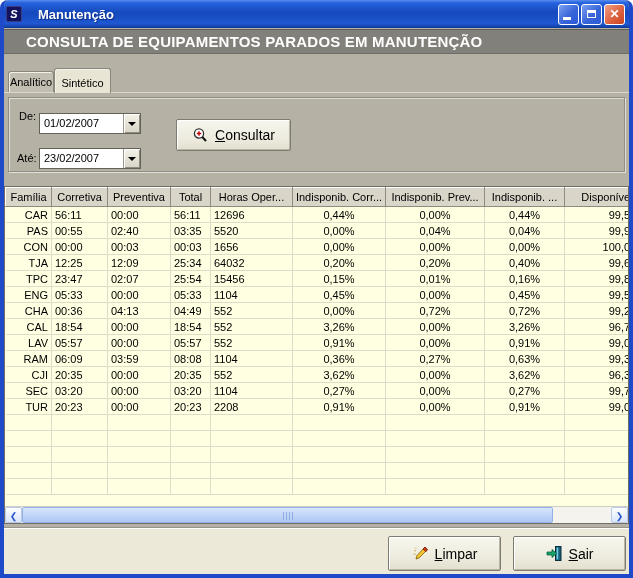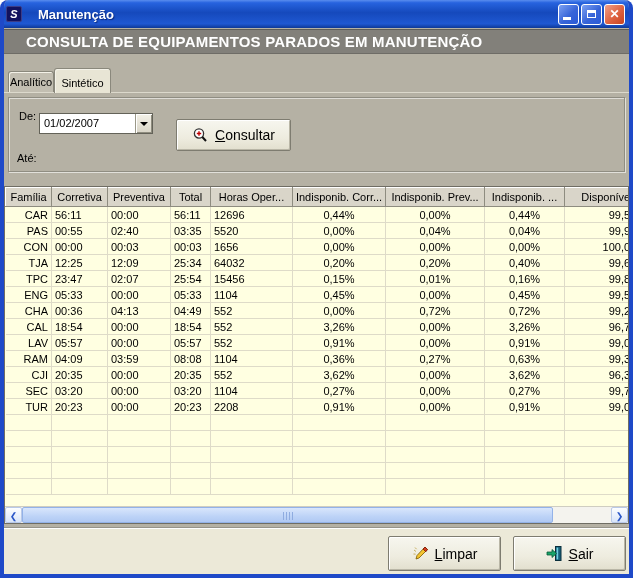--- a/index.html
+++ b/index.html
@@ -39,21 +39,21 @@
     box-shadow:inset 1px 1px 0 #F4F2E8;}
   .tab-inactive{left:4px;top:43px;width:46px;height:21px;background:#C2BEB1;}
   .tab-active{left:50px;top:40px;width:57px;height:25px;background:#E8E5D5;z-index:3;}
 
   
   .filter-panel{position:absolute;left:4px;top:69px;width:617px;height:75px;background:#B5B1A4;
     border:1px solid #8F8D82;box-shadow:inset 1px 1px 0 rgba(255,255,255,.55),1px 1px 0 rgba(255,255,255,.6);}
   .flabel{position:absolute;font-size:11px;color:#000;}
   .lbl-de{left:10px;top:12px;}
   .lbl-ate{left:8px;top:54px;}
-  .combo{position:absolute;width:114px;height:21px;background:#fff;border:1px solid #636258;}
+  .combo{position:absolute;width:102px;height:21px;background:#fff;border:1px solid #636258;}
   .combo-de{left:30px;top:15px;}
   .combo-ate{left:30px;top:50px;}
   .combo-text{position:absolute;left:4px;top:3px;font-size:11px;color:#000;}
   .combo-btn{position:absolute;right:0;top:0;bottom:0;width:17px;background:linear-gradient(180deg,#F4F2E8,#D8D4C6);
     border-left:1px solid #9A9888;box-shadow:inset 1px 1px 0 #fff,inset -1px -1px 0 #8E8C7E;
     display:flex;align-items:center;justify-content:center;}
   .caret{width:0;height:0;border-left:4px solid transparent;border-right:4px solid transparent;border-top:4px solid #000;}
 
   .btn{display:flex;align-items:center;justify-content:center;gap:6px;font-size:14px;color:#000;cursor:default;
     background:linear-gradient(180deg,#F7F6EF 0%,#EEECDF 60%,#E2DFCE 100%);
@@ -130,20 +130,26 @@
 
     <div class="filter-panel">
       <span class="flabel lbl-de">De:</span>
       <div class="combo combo-de">
         <span class="combo-text">01/02/2007</span>
         <span class="combo-btn">
             <i class="caret"></i>
           </span>
       </div>
       <span class="flabel lbl-ate">Até:</span>
+      <div class="combo combo-ate">
+        <span class="combo-text">23/02/2007</span>
+        <span class="combo-btn">
+            <i class="caret"></i>
+          </span>
+      </div>
       <button class="btn btn-consult">
         <svg class="icon16" viewBox="0 0 17 17">
           <circle cx="7" cy="6.5" r="4.6" fill="#fff" stroke="#333" stroke-width="1.3"></circle>
           <line x1="7" y1="4.3" x2="7" y2="8.7" stroke="#C00000" stroke-width="1.4"></line>
           <line x1="4.8" y1="6.5" x2="9.2" y2="6.5" stroke="#C00000" stroke-width="1.4"></line>
           <line x1="10.3" y1="10" x2="14" y2="14" stroke="#111" stroke-width="2"></line>
         </svg>
         <span><u>C</u><span>onsultar</span></span>
       </button>
     </div>
@@ -270,21 +276,21 @@
                 <td class="a-l">00:00</td>
                 <td class="a-l">05:57</td>
                 <td class="a-l">552</td>
                 <td class="a-c">0,91%</td>
                 <td class="a-c">0,00%</td>
                 <td class="a-c">0,91%</td>
                 <td class="a-r">99,09%</td>
               </tr>
               <tr>
                 <td class="a-r">RAM</td>
-                <td class="a-l">04:09</td>
+                <td class="a-l">06:09</td>
                 <td class="a-l">03:59</td>
                 <td class="a-l">08:08</td>
                 <td class="a-l">1104</td>
                 <td class="a-c">0,36%</td>
                 <td class="a-c">0,27%</td>
                 <td class="a-c">0,63%</td>
                 <td class="a-r">99,37%</td>
               </tr>
               <tr>
                 <td class="a-r">CJI</td>

